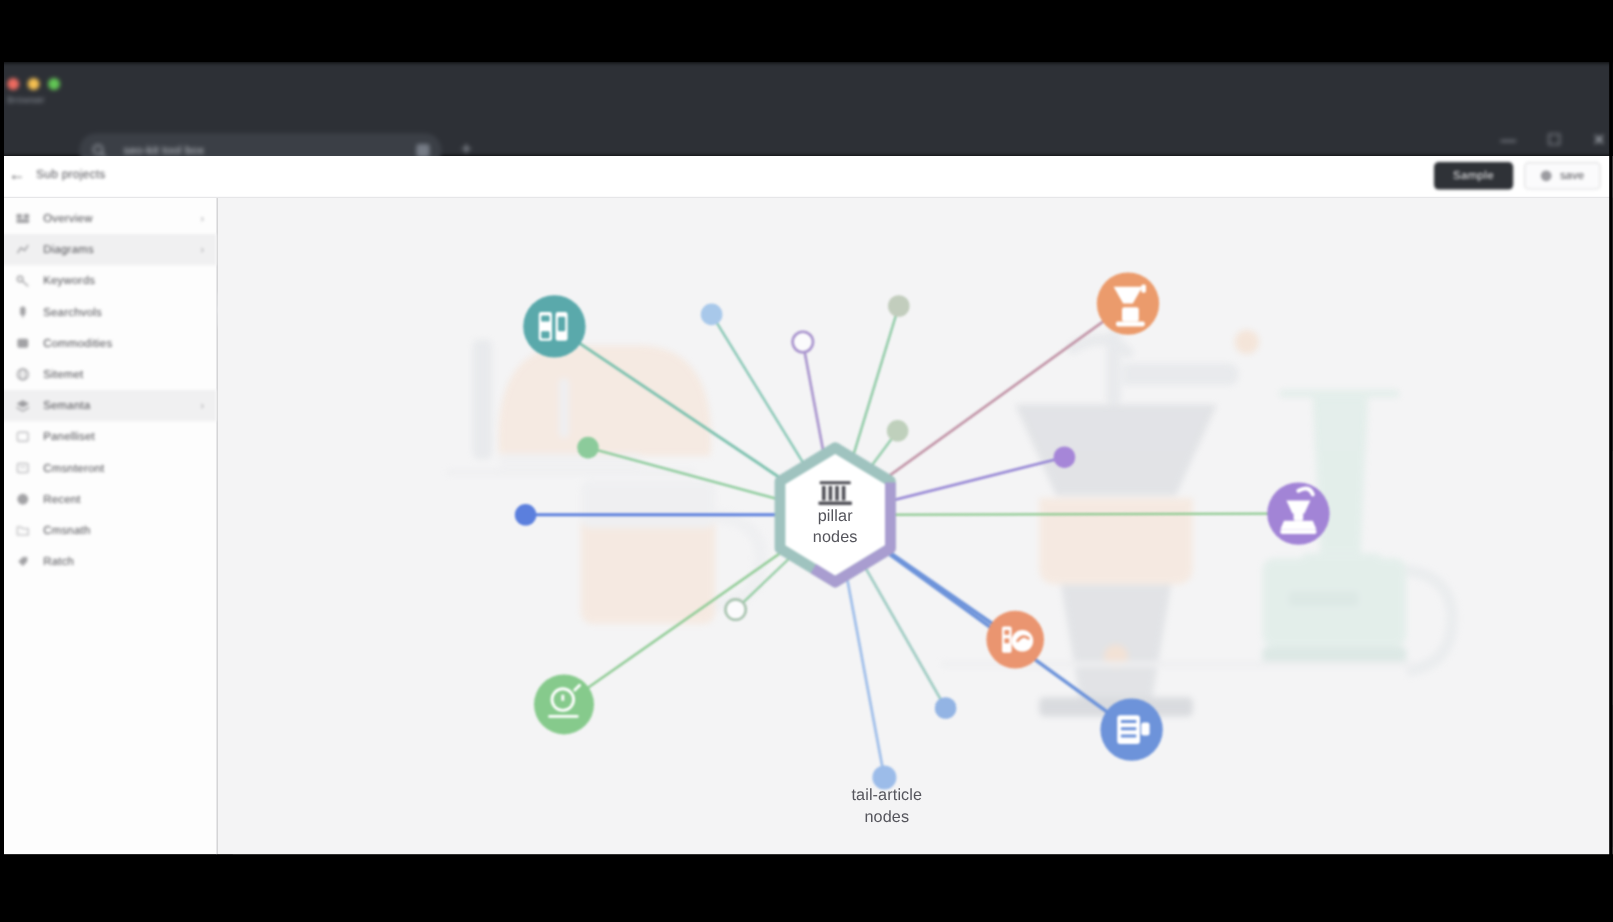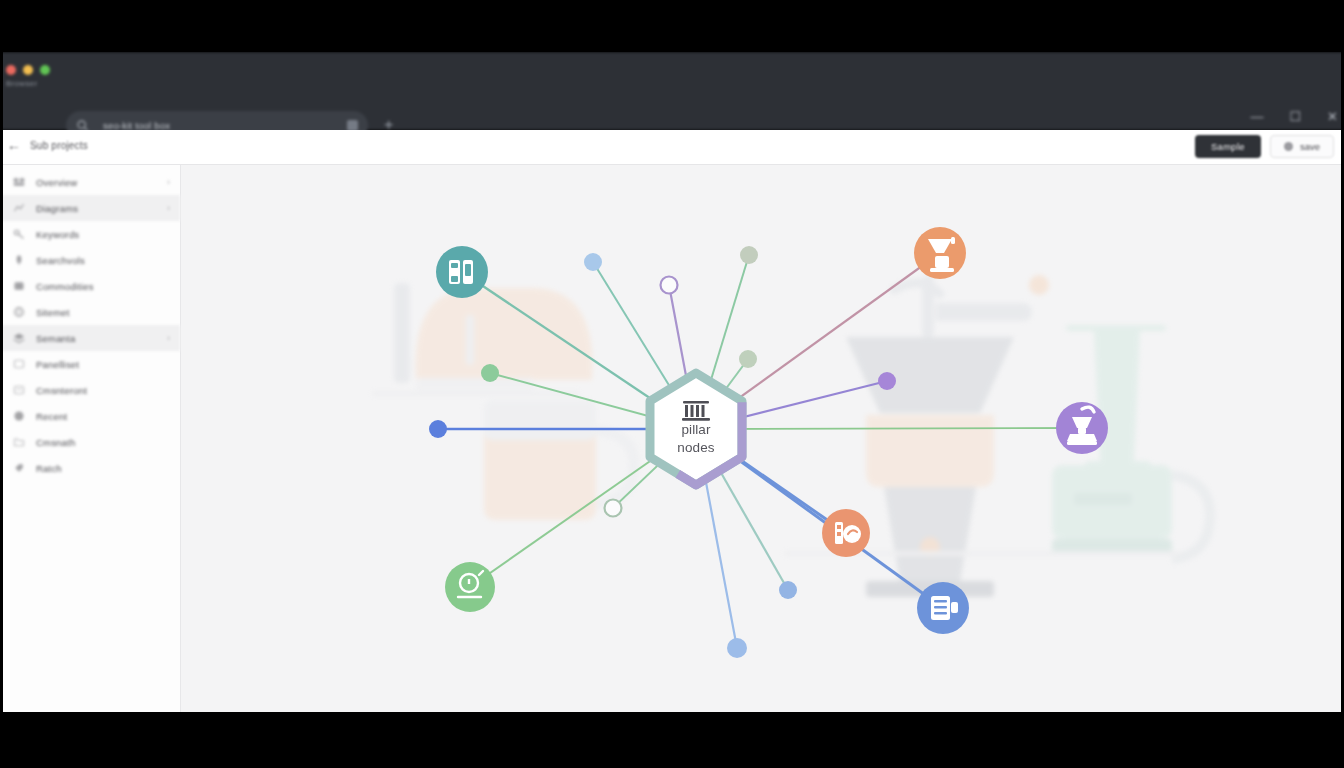--- a/index.html
+++ b/index.html
@@ -486,20 +486,24 @@
             <rect x="488" y="253" width="28" height="2.8" rx="1"></rect>
           </g>
         </g>
       </svg>
 
       <div class="graph-label hex-label">
         <div>pillar</div>
         <div>nodes</div>
       </div>
 
+      <div class="graph-label tail-label">
+        <div>tail-article</div>
+        <div>nodes</div>
+      </div>
 
       <div class="canvas-bottom-fade"></div>
 
       <div class="v-scrollbar">
         <div class="thumb"></div>
       </div>
     </div>
   </div>
 
   <div class="letterbox-top"></div>

